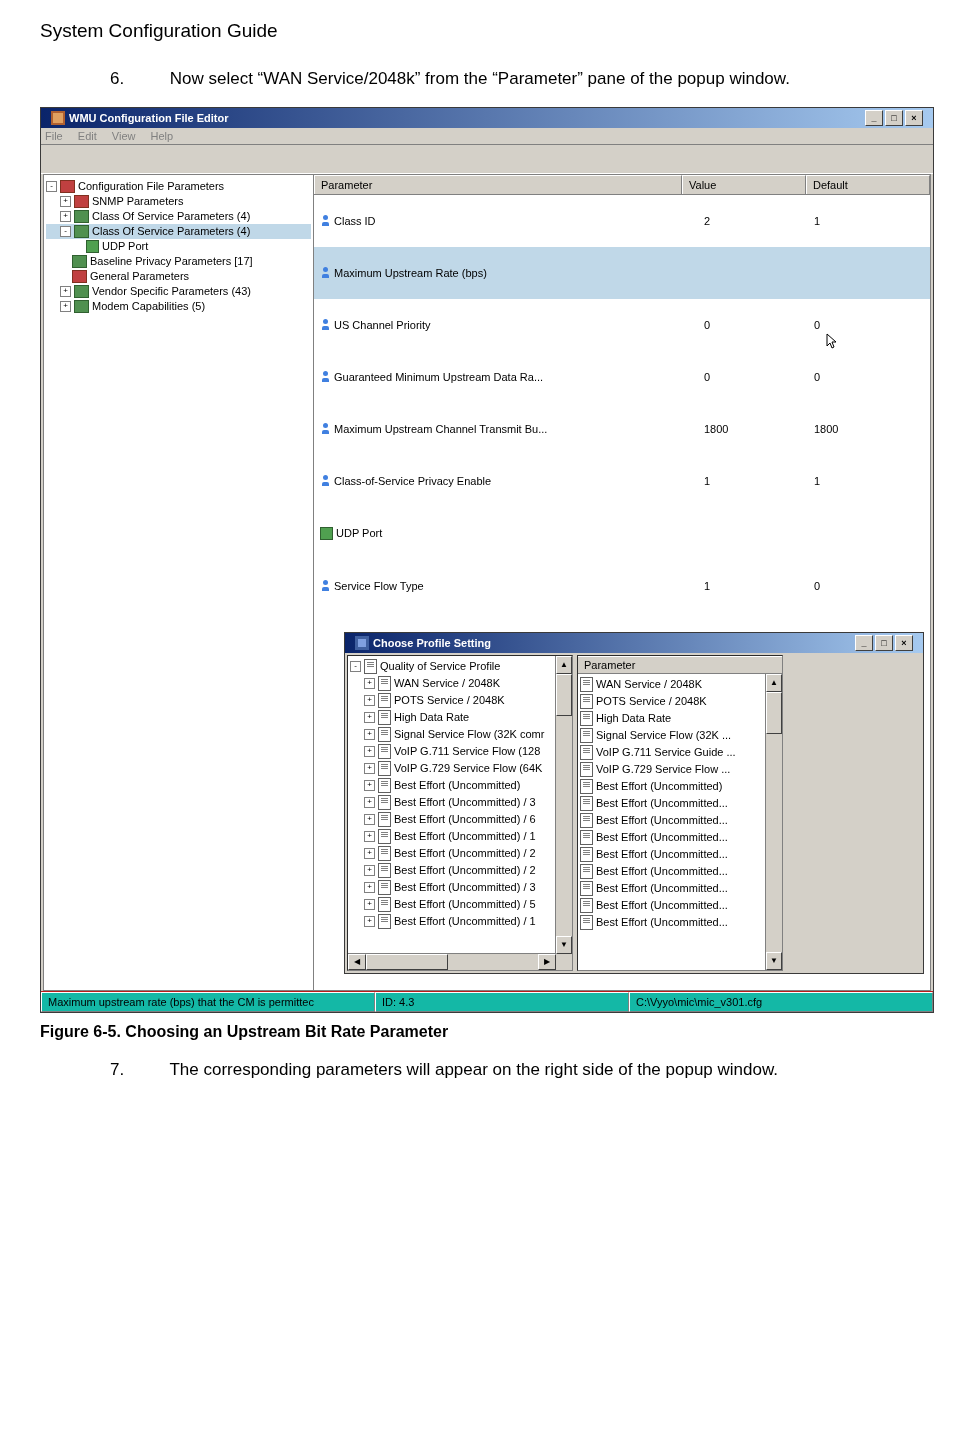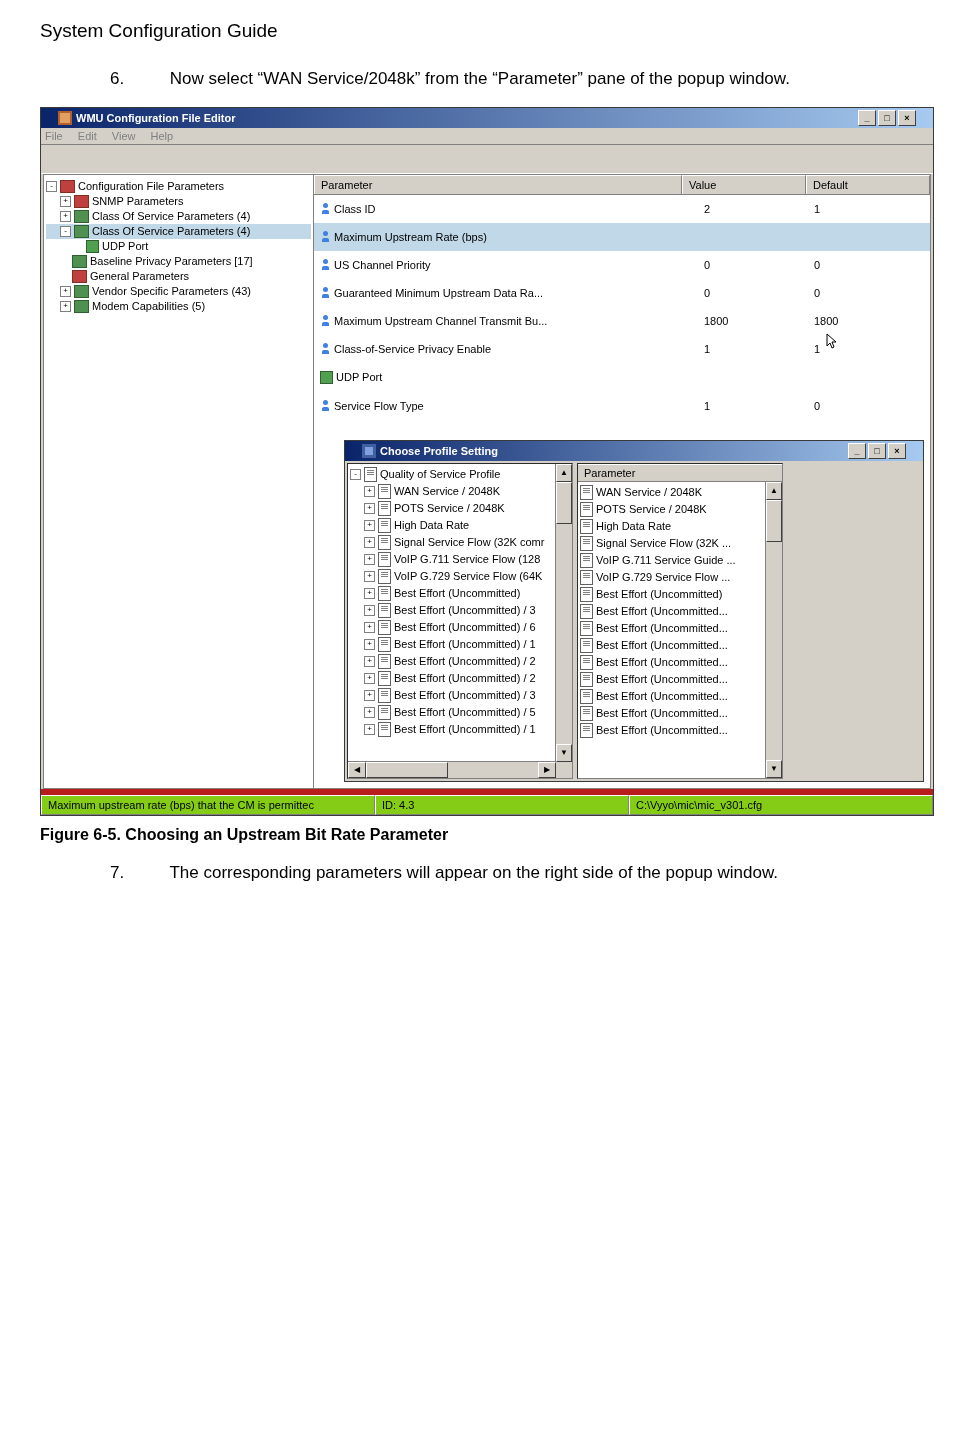--- a/index.html
+++ b/index.html
@@ -6,21 +6,21 @@
   .page{width:974px;margin:0 auto;padding:20px 40px 20px 40px;box-sizing:border-box;position:relative;min-height:1448px}
   .doc-title{font-size:19px;font-weight:normal;margin-bottom:26px}
   .step{margin-left:70px;margin-right:60px;font-size:17px;line-height:1.35;margin-bottom:16px}
   .step .num{display:inline-block;width:55px}
   .fig-caption{font-size:16px;font-weight:bold;margin-top:10px;margin-bottom:18px}
   .footer{position:absolute;bottom:30px;left:40px;right:40px;display:flex;justify-content:space-between;font-size:15px;font-weight:bold}
   .footer a{color:#0000cc;text-decoration:underline}
 
   
   .win{border:1px solid #3a3a3a;background:#d4d0c8;font-family:Tahoma,Arial,sans-serif;font-size:11px;margin-bottom:4px}
-  .titlebar{background:linear-gradient(to right,#0a246a,#a6caf0);color:#fff;display:flex;align-items:center;padding:2px 17px;font-weight:bold;font-size:11px}
+  .titlebar{background:linear-gradient(to right,#0a246a,#a6caf0);color:#fff;display:flex;align-items:center;padding:2px 10px;font-weight:bold;font-size:11px}
   .titlebar .appicon{width:14px;height:14px;margin-right:4px;display:inline-block}
   .titlebar .spacer{flex:1}
   .winbtn{width:16px;height:14px;background:#d4d0c8;border:1px solid #fff;border-right-color:#404040;border-bottom-color:#404040;margin-left:2px;display:flex;align-items:center;justify-content:center;color:#000;font-weight:bold;font-size:9px}
   .menubar{background:#d4d0c8;padding:2px 4px;border-bottom:1px solid #808080}
   .menubar span{margin-right:12px;color:#808080}
   .toolbar{background:#d4d0c8;padding:3px 4px;border-bottom:1px solid #fff;display:flex;gap:3px}
   .tbtn{width:20px;height:20px;background:#d4d0c8;border:1px solid #d4d0c8}
   .content{display:flex;background:#fff;border:1px solid #808080;margin:0 2px}
   .tree{width:265px;border-right:1px solid #808080;padding:4px 2px;background:#fff;overflow:hidden}
   .tree-row{white-space:nowrap;padding:1px 0;display:flex;align-items:center}
@@ -37,32 +37,32 @@
   .ind{display:inline-block}
   .i1{width:14px}.i2{width:28px}
   .tree .sel{background:#c0d8e8}
 
   .grid{flex:1;background:#fff}
   .ghdr{display:flex;background:#d4d0c8;border-bottom:1px solid #808080}
   .ghdr .col{padding:3px 6px;border-right:1px solid #808080;border-top:1px solid #fff;border-left:1px solid #fff}
   .col-p{flex:1}
   .col-v{width:110px}
   .col-d{width:110px}
-  .grow{display:flex;padding:8px 6px}
+  .grow{display:flex;padding:20px 6px}
   .grow .c1{flex:1;display:flex;align-items:center}
   .grow .c2{width:110px}
   .grow .c3{width:110px}
   .grow.sel{background:#c0d8e8}
 
-  .statusbar{display:flex;background:#84cc16;border-top:6px solid #b91c1c;font-size:11px}
+  .statusbar{display:flex;background:#14b8a6;border-top:1px solid #b91c1c;font-size:11px}
   .statusbar .cell{padding:3px 6px;border:1px solid #808080;border-top-color:#fff;border-left-color:#fff}
   .sb1{flex:0 0 320px}.sb2{flex:0 0 240px}.sb3{flex:1}
 
   
-  .inner-win{border:1px solid #3a3a3a;background:#d4d0c8;margin:6px 6px 6px 30px}
+  .inner-win{border:1px solid #3a3a3a;background:#d4d0c8;margin:6px 6px 16px 30px}
   .inner-content{display:flex;padding:2px}
   .inner-tree{width:220px;background:#fff;border:1px inset #808080;padding:2px;overflow:hidden;height:310px;position:relative}
   .inner-list{width:200px;background:#fff;border:1px inset #808080;margin-left:4px;padding:2px;height:310px;overflow:hidden;position:relative}
   .inner-right{flex:1;padding:6px 12px}
   .inner-hdr{background:#d4d0c8;border-bottom:1px solid #808080;padding:2px 6px;border-top:1px solid #fff}
   .dlgbtn{width:80px;height:22px;background:#d4d0c8;border:1px solid #fff;border-right-color:#404040;border-bottom-color:#404040;text-align:center;line-height:20px;font-size:11px;margin-bottom:18px}
   .scrollbar-v{position:absolute;right:0;top:0;bottom:0;width:16px;background:#d4d0c8;border-left:1px solid #808080}
   .sb-btn{height:16px;background:#d4d0c8;border:1px solid #fff;border-right-color:#404040;border-bottom-color:#404040;display:flex;align-items:center;justify-content:center;font-size:8px}
   .sb-thumb{height:40px;background:#d4d0c8;border:1px solid #fff;border-right-color:#404040;border-bottom-color:#404040}
   .scrollbar-h{position:absolute;left:0;right:16px;bottom:0;height:16px;background:#d4d0c8;border-top:1px solid #808080;display:flex}

